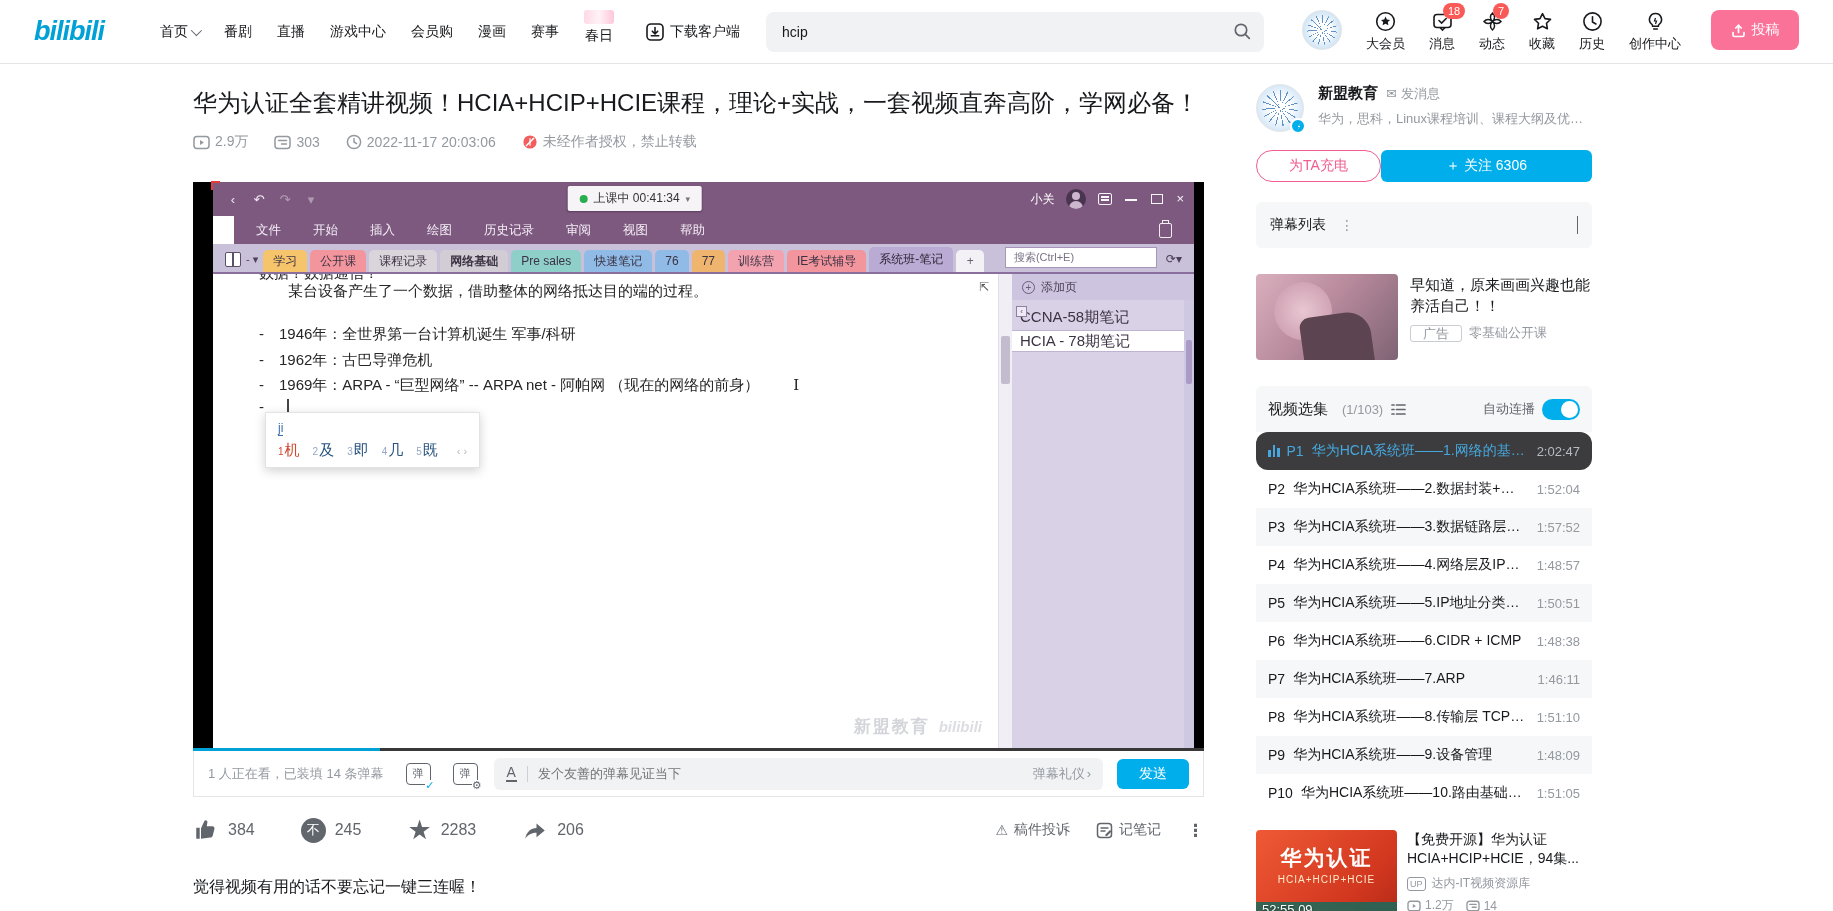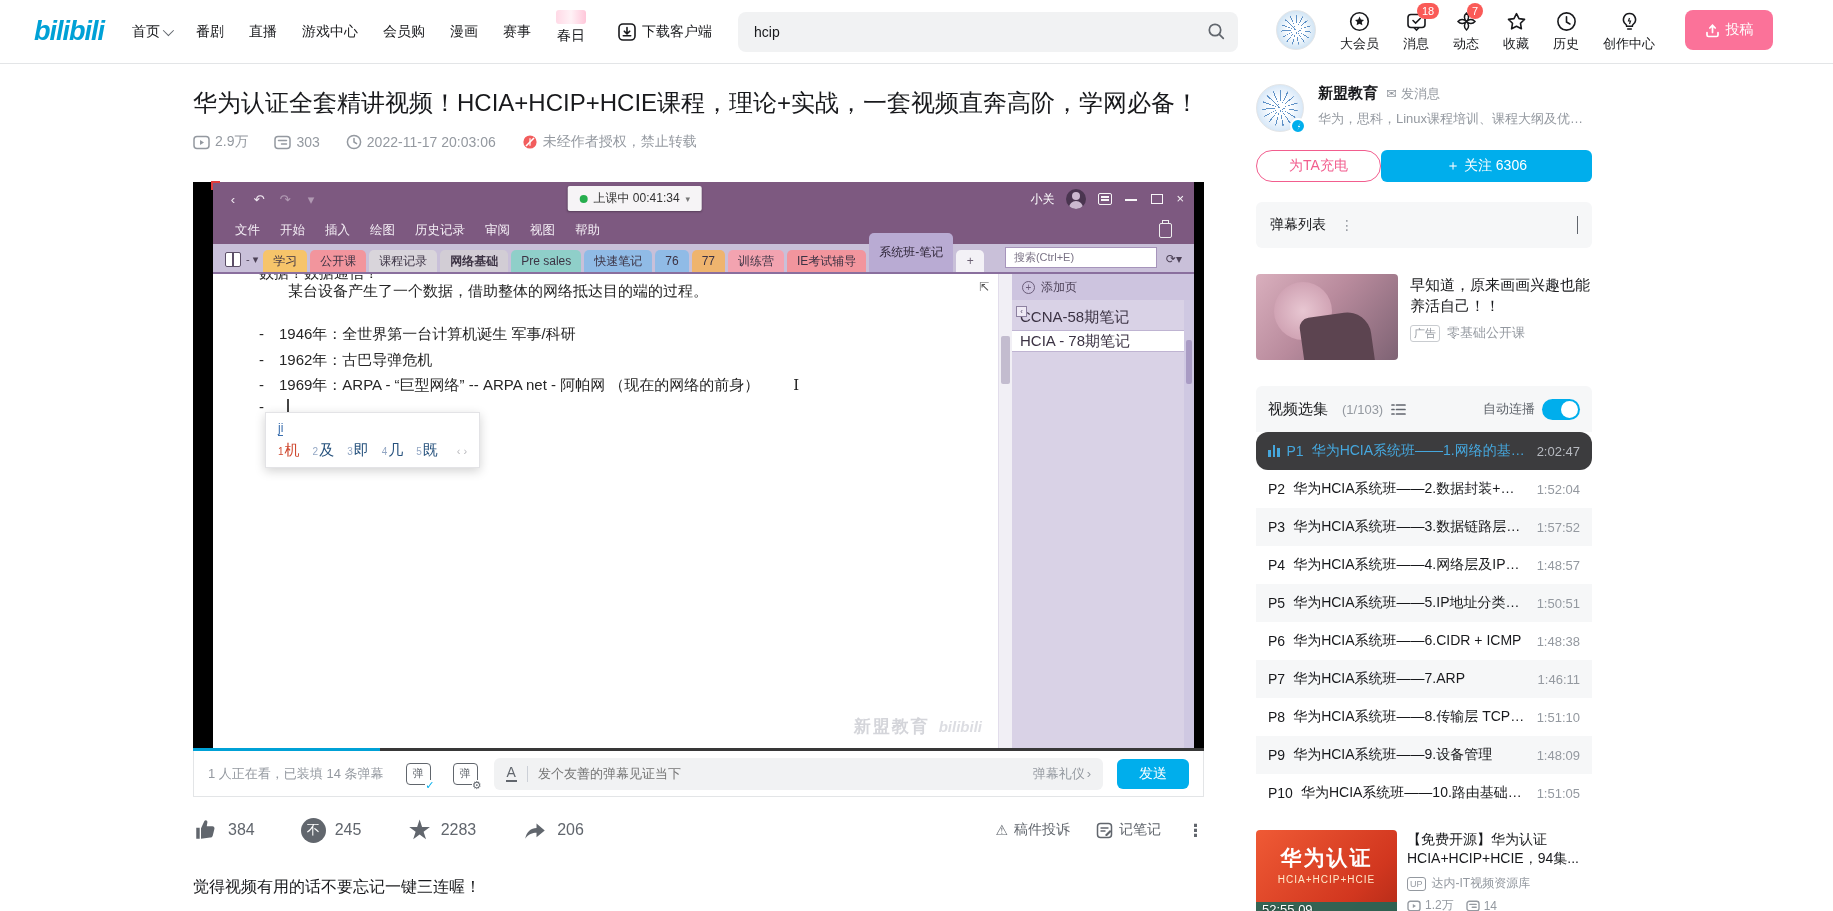--- a/index.html
+++ b/index.html
@@ -3,21 +3,21 @@
 <meta charset="utf-8">
 <style>
   * { margin:0; padding:0; box-sizing:border-box; }
   html,body { width:1833px; height:911px; overflow:hidden; background:#fff;
     font-family:"Liberation Sans","DejaVu Sans",sans-serif; color:#18191c; }
 
   
   .navbar { position:absolute; top:0; left:0; width:1833px; height:64px;
     display:flex; align-items:center; padding:0 34px; border-bottom:1px solid #e3e5e7; background:#fff; z-index:50;}
   .logo { font-size:27px; font-weight:bold; color:#00a1d6; letter-spacing:-1px; margin-right:28px; font-style:italic;}
-  .nav-menu { display:flex; align-items:center; gap:25px; font-size:14px; }
+  .nav-menu { display:flex; align-items:center; gap:25px; font-size:14px;margin-left:28px; }
   .nav-item { cursor:pointer; white-space:nowrap; display:flex; align-items:center; gap:3px;}
   .chev { width:8px; height:8px; border-right:1.5px solid #61666d; border-bottom:1.5px solid #61666d; transform:rotate(45deg) translateY(-2px);}
   .festival { display:flex; flex-direction:column; align-items:center; margin-top:2px;}
   .festival-img { width:30px; height:14px; border-radius:3px; margin-top:-10px;
     background:linear-gradient(90deg,#ffd9e6,#fff2f6,#ffc7da); }
   .nav-dl { display:flex; align-items:center; gap:6px; font-size:14px; margin-left:32px; white-space:nowrap;}
   .searchbox { margin-left:26px; width:500px; height:40px; background:#f1f2f3; border-radius:8px;
     display:flex; align-items:center; padding:0 12px 0 4px;}
   .searchbox input { flex:1; border:0; outline:0; background:transparent; font-size:14px; padding:0 12px; color:#18191c; font-family:inherit;}
   .nav-right { display:flex; align-items:flex-start; margin-left:38px; gap:24px;}
@@ -52,30 +52,30 @@
   .tb-avatar { width:20px; height:20px; border-radius:50%; background:#4a3550; position:relative; overflow:hidden;}
   .tb-avatar:before { content:""; position:absolute; left:6px; top:3px; width:8px; height:8px; border-radius:50%; background:#cbb8cf;}
   .tb-avatar:after { content:""; position:absolute; left:3px; top:12px; width:14px; height:9px; border-radius:7px 7px 0 0; background:#cbb8cf;}
   .win-ico { width:14px; height:12px; position:relative; opacity:.95;}
   .book-ico { border:1.5px solid #fff; border-radius:2px;}
   .book-ico:before { content:""; position:absolute; left:2px; right:2px; top:2px; height:1.5px; background:#fff;}
   .book-ico:after { content:""; position:absolute; left:2px; right:2px; top:5px; height:1.5px; background:#fff;}
   .min-ico:before { content:""; position:absolute; left:1px; right:1px; top:6px; height:2px; background:#fff;}
   .max-ico:before { content:""; position:absolute; inset:1px; border:1.5px solid #fff;}
   .close-ico { color:#fff; font-size:13px; width:auto; line-height:12px;}
-  .on-menubar { height:28px; background:#7d5980; display:flex; align-items:center; gap:20px; padding:0 22px; color:#f4eef5; font-size:12.5px;}
+  .on-menubar { height:28px; background:#7d5980; display:flex; align-items:center; gap:32px; padding:0 22px; color:#f4eef5; font-size:12.5px;margin-left:21px;}
   .clip-ico { margin-left:auto; width:13px; height:15px; border:1.5px solid #eee; border-radius:2px; position:relative;}
   .clip-ico:before { content:""; position:absolute; top:-4px; left:2px; width:5px; height:3px; border:1.5px solid #eee; border-bottom:0;}
   .on-tabstrip { height:30px; background:#c9c0d9; display:flex; align-items:flex-end; padding:0 8px; gap:3px; border-bottom:2px solid #8a6f9e;}
   .nb-ico { width:16px; height:15px; border:1.5px solid #5c4f68; border-radius:2px; background:#fff; margin:0 2px 5px 4px; position:relative;}
   .nb-ico:before { content:""; position:absolute; top:0; bottom:0; left:6px; width:1.5px; background:#5c4f68;}
   .nb-dash { font-size:11px; color:#4c4156; margin:0 2px 6px 0;}
   .tab { height:22px; padding:0 10px; border-radius:5px 5px 0 0; font-size:12px; color:#3c3344; display:flex; align-items:center; white-space:nowrap;}
   .tab.bold { font-weight:bold;}
-  .tab.active { height:39px; color:#2e2537;}
+  .tab.active { height:25px; color:#2e2537;}
   .tab.plus { background:#f3f1f6; color:#6b6073; width:28px; justify-content:center;}
   .on-search { margin-left:auto; margin-bottom:4px; width:152px; height:21px; background:#fff; border:1px solid #a694bb;
     font-size:11px; color:#7a7285; display:flex; align-items:center; padding:0 8px;}
   .nbnav-ico { font-size:12px; color:#4c4156; margin:0 4px 6px 6px;}
   .on-body { flex:1; display:flex; position:relative; background:#fff; overflow:hidden;}
   .note-area { flex:1; position:relative; overflow:hidden; font-size:15px; color:#262626;}
   .nline { position:absolute; left:46px; white-space:nowrap;}
   .bullet:before { content:"-"; margin-right:15px; color:#262626;}
   .ibeam { font-family:"DejaVu Serif",serif; margin-left:34px; color:#222;}
   .caret { display:inline-block; width:1.5px; height:16px; background:#444; margin-left:8px; vertical-align:-3px;}
@@ -157,21 +157,21 @@
   .ad-card { margin-top:26px; display:flex; gap:12px;}
   .ad-thumb { width:142px; height:86px; border-radius:4px; flex:none; position:relative; overflow:hidden;
     background:linear-gradient(130deg,#d9afbd 0%,#b98b9d 45%,#7e6374 100%);}
   .ad-thumb:before { content:""; position:absolute; left:18px; top:8px; width:58px; height:58px; border-radius:50%;
     background:radial-gradient(circle,#e8c7d2,#c795a8); }
   .ad-thumb:after { content:""; position:absolute; left:46px; top:40px; width:70px; height:56px; border-radius:10px 24px 2px 2px;
     background:#5c4450; transform:rotate(-8deg);}
   .ad-info { flex:1; min-width:0;}
   .ad-title { font-size:15px; line-height:21px; color:#18191c;}
   .ad-meta { margin-top:8px; display:flex; align-items:center; gap:7px;}
-  .ad-badge { border:1px solid #c9ccd0; border-radius:3px; color:#9499a0; font-size:11px; padding:0 3px; line-height:15px;}
+  .ad-badge { border:1px solid #c9ccd0; border-radius:3px; color:#9499a0; font-size:13px; padding:0 12px; line-height:15px;}
   .ad-desc { font-size:13px; color:#9499a0;}
   .pl-box { margin-top:26px;}
   .pl-head { height:46px; background:#f6f7f8; border-radius:6px 6px 0 0; display:flex; align-items:center; padding:0 12px;}
   .pl-title { font-size:15px; color:#18191c;}
   .pl-prog { font-size:13px; color:#9499a0; margin-left:14px;}
   .pl-auto { margin-left:auto; font-size:13px; color:#61666d; display:flex; align-items:center; gap:7px;}
   .toggle { width:38px; height:21px; border-radius:11px; background:#00aeec; position:relative; cursor:pointer;}
   .toggle:before { content:""; position:absolute; right:2px; top:2px; width:17px; height:17px; border-radius:50%; background:#fff;}
   .pl-list { }
   .pl-row { height:38px; display:flex; align-items:center; padding:0 12px; font-size:14px; cursor:pointer;}

